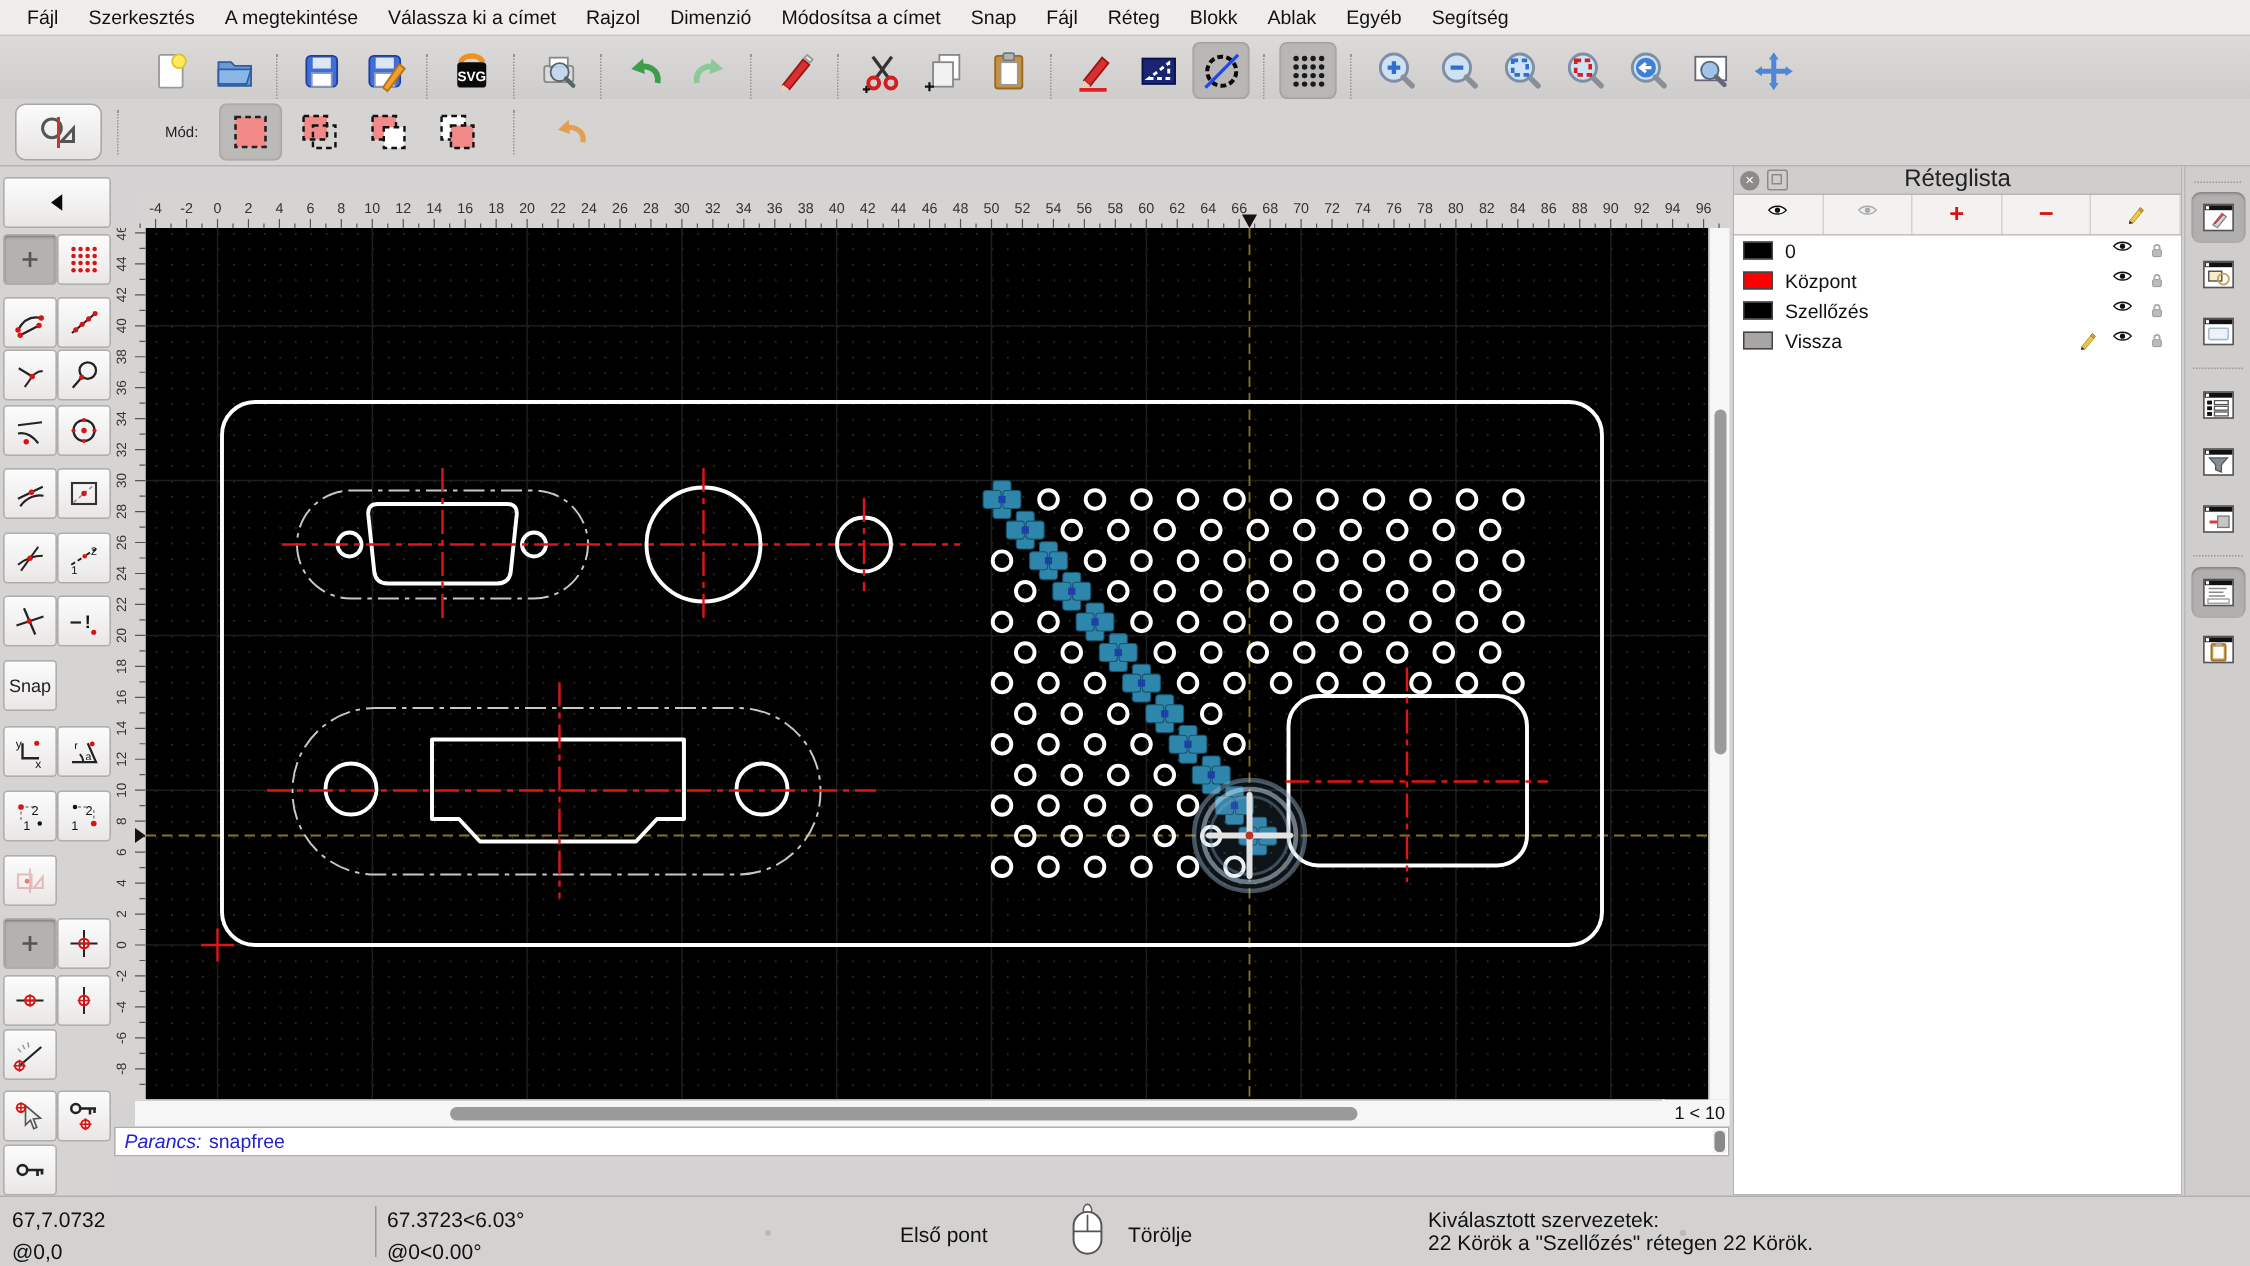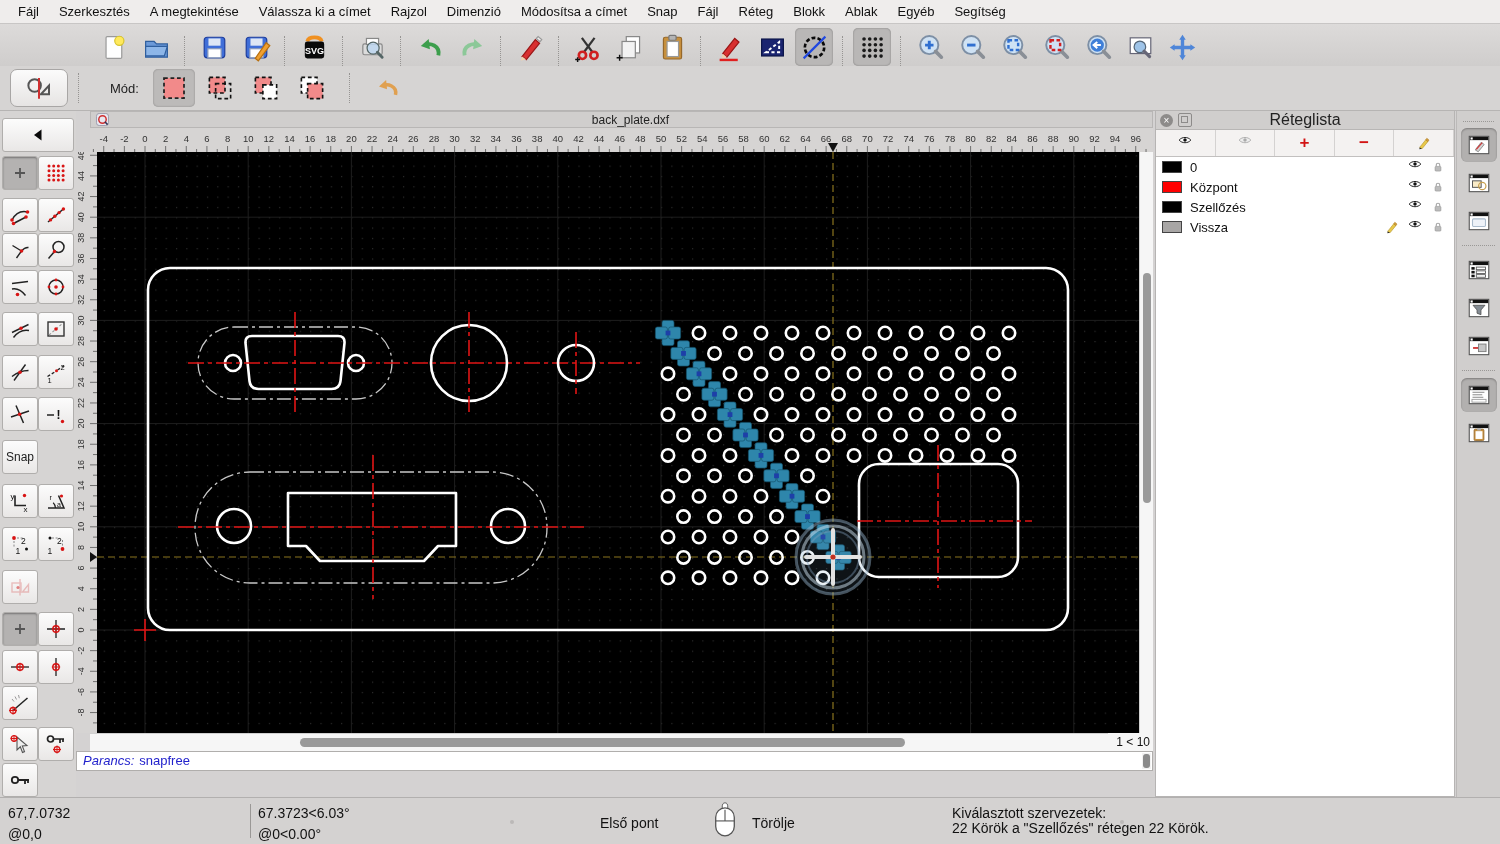--- a/index.html
+++ b/index.html
@@ -7,21 +7,21 @@
   
   .menubar{position:absolute;top:0;left:0;right:0;height:23px;background:#efedec;border-bottom:1px solid #c8c6c5;display:flex;align-items:center;padding-left:8px;font-size:13px;color:#111;z-index:30;}
   .menu-item{padding:12px 10px;line-height:23px;white-space:nowrap;}
   
   .toolbar1{position:absolute;top:23px;left:0;right:0;height:43px;background:linear-gradient(#dddbda,#cfcdcc);border-bottom:1px solid #bdbbba;display:flex;align-items:flex-end;padding-left:93px;z-index:29;}
   .toolbar2{position:absolute;top:66px;left:0;right:0;height:44px;background:#d6d4d3;border-bottom:1px solid #b6b4b3;display:flex;align-items:center;z-index:29;}
   .tbtn{width:38px;height:38px;display:flex;align-items:center;justify-content:center;border-radius:5px;margin:0 2px;}
   .tbtn svg{width:29px;height:29px;}
   .tbtn.active{background:#b9b7b6;box-shadow:inset 0 0 2px rgba(0,0,0,.35);}
   .tsep{width:1px;height:30px;border-left:1px dotted #969492;margin:0 7px;}
-  .mode-label{font-size:13px;color:#222;margin:0 12px 0 20px;}
+  .mode-label{font-size:10px;color:#222;margin:0 12px 0 20px;}
   .boxed-btn{width:56px;height:36px;border:1px solid #a8a6a5;border-radius:7px;background:linear-gradient(#fbfbfb,#e6e4e3);display:flex;align-items:center;justify-content:center;margin-left:10px;}
   .boxed-btn svg{width:30px;height:30px;}
   .mbtn{width:42px;height:38px;display:flex;align-items:center;justify-content:center;border-radius:5px;margin:0 2px;}
   .mbtn svg{width:30px;height:30px;}
   .mbtn.active{background:#bcbab9;box-shadow:inset 0 0 2px rgba(0,0,0,.3);}
   
   .sidebar{position:absolute;top:110px;left:0;width:76px;height:687px;background:#d6d4d3;z-index:20;}
   .sbtn{position:absolute;width:34px;height:32px;background:linear-gradient(#fcfcfc,#e9e7e6);border:1px solid #b0aeac;border-radius:3px;display:flex;align-items:center;justify-content:center;}
   .sbtn svg{width:24px;height:24px;}
   .sbtn.wide{width:70px;}
@@ -560,28 +560,20 @@
         </svg>
       </div>
       <div class="sbtn" style="top: 653px; left: 2px;">
         <svg viewBox="0 0 24 24">
           <circle cx="7" cy="12" r="3.2" fill="none" stroke="#222" stroke-width="1.8"></circle>
           <path d="M10.2 12 H21 M17 12 V16 M20 12 V15" stroke="#222" stroke-width="1.8"></path>
         </svg>
       </div>
     </div>
 
-  <div class="doc-titlebar">
-    <svg class="app-icon" viewBox="0 0 14 14">
-        <rect x="0.5" y="0.5" width="13" height="13" rx="3" fill="#e8e8f0" stroke="#99a"></rect>
-        <circle cx="7" cy="7" r="4" fill="none" stroke="#d03030" stroke-width="1.6"></circle>
-        <line x1="9.5" y1="9.5" x2="12.5" y2="12.5" stroke="#335" stroke-width="1.6"></line>
-      </svg>
-    <div class="doc-title">back_plate.dxf</div>
-  </div>
   <svg class="ruler-h" id="rulerH" viewBox="90 128 1063 24">
       <rect x="90" y="128" width="1063" height="24" fill="#d6d4d3"></rect>
       <line x1="93.4" y1="149" x2="93.4" y2="152" stroke="#555" stroke-width="0.8"></line>
       <line x1="103.72" y1="146" x2="103.72" y2="152" stroke="#555" stroke-width="0.8"></line>
       <text x="103.72" y="142" font-size="9.5" fill="#333" text-anchor="middle" font-family="Liberation Sans,sans-serif">-4</text>
       <line x1="114.03999999999999" y1="149" x2="114.03999999999999" y2="152" stroke="#555" stroke-width="0.8"></line>
       <line x1="124.36" y1="146" x2="124.36" y2="152" stroke="#555" stroke-width="0.8"></line>
       <text x="124.36" y="142" font-size="9.5" fill="#333" text-anchor="middle" font-family="Liberation Sans,sans-serif">-2</text>
       <line x1="134.68" y1="149" x2="134.68" y2="152" stroke="#555" stroke-width="0.8"></line>
       <line x1="145" y1="146" x2="145" y2="152" stroke="#555" stroke-width="0.8"></line>

